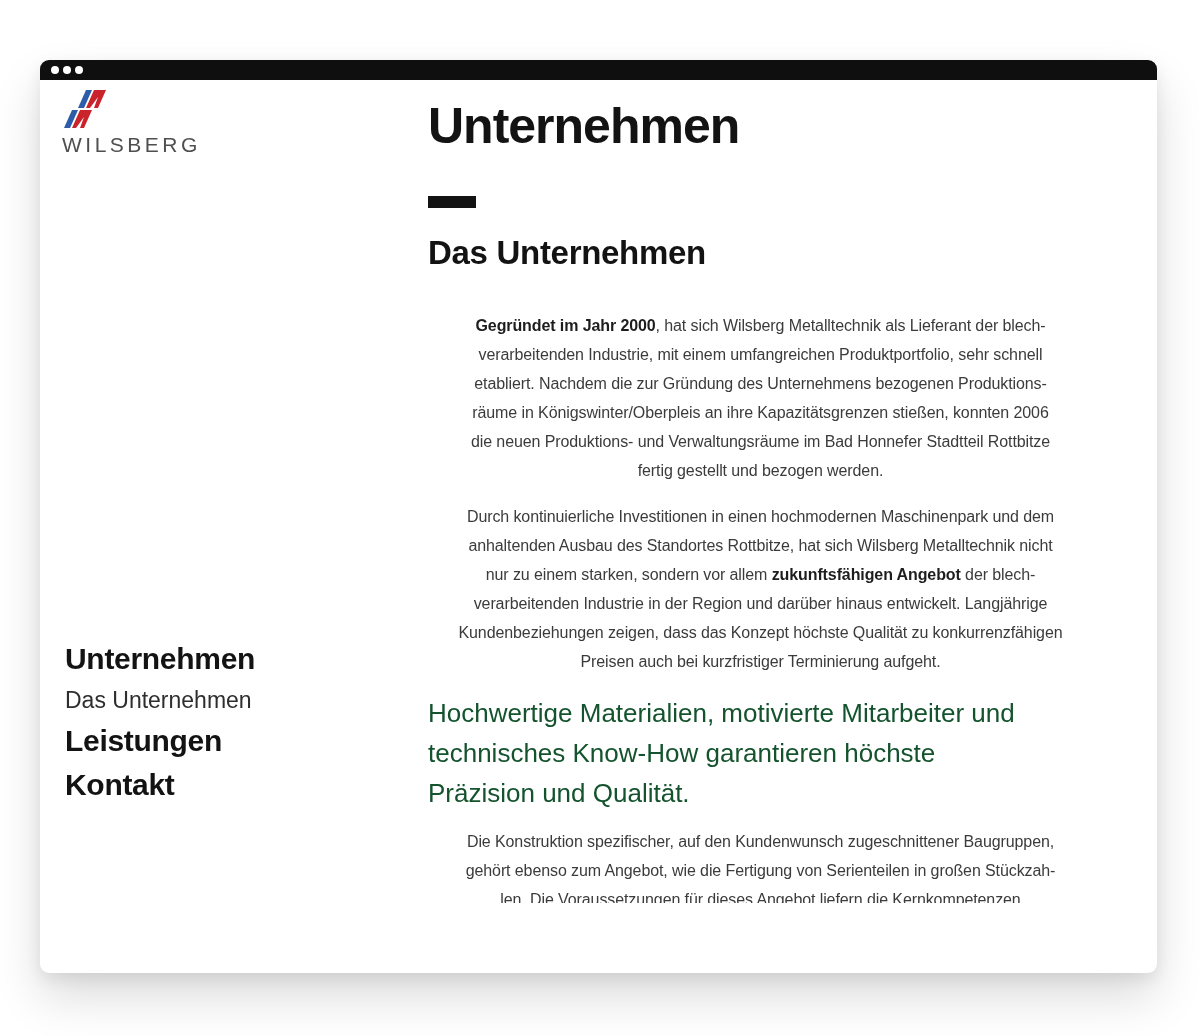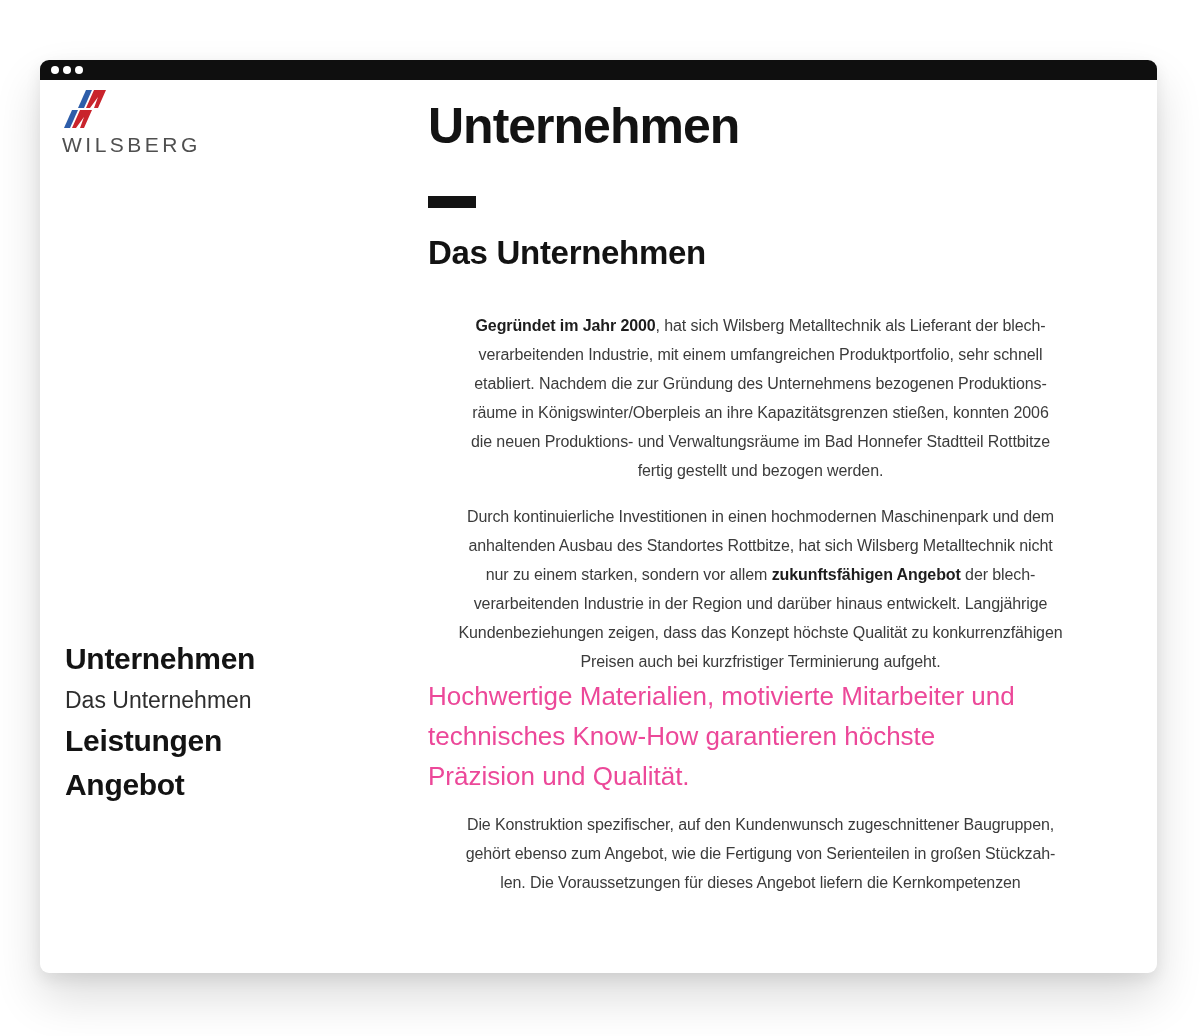--- a/index.html
+++ b/index.html
@@ -108,24 +108,25 @@
     letter-spacing: -0.1px;
     color: #3b3b3b;
     white-space: pre-line;
     text-align: center;
   }
   .body-text strong, .body-text b { color: #1d1d1d; font-weight: 700; }
   .p1 { margin-top: 40px; }
   .p2 { margin-top: 17px; }
   .p3 { margin-top: 14px; }
   .pull-quote {
+    margin-top: 17px;
     font-size: 26px;
     line-height: 40px;
     font-weight: 400;
-    color: #ec4899;
+    color: #14532d;
     white-space: pre-line;
   }
 </style>
 </head>
 <body>
 
 <div class="window">
   <div class="titlebar">
       <span class="dot"></span>
       <span class="dot"></span>
@@ -145,21 +146,21 @@
           <polygon points="10,20 18,2 30,2 22,20 18,20 22,9 14,20" fill="#c9242c"></polygon>
         </g>
       </svg>
       <div class="logo-name">WILSBERG</div>
     </div>
 
     <nav class="sidebar">
       <a class="nav-item nav-bold">Unternehmen</a>
       <a class="nav-item nav-reg">Das Unternehmen</a>
       <a class="nav-item nav-bold">Leistungen</a>
-      <a class="nav-item nav-bold">Angebot</a>
+      <a class="nav-item nav-bold">Kontakt</a>
     </nav>
 
     <main class="main">
       <h1 class="page-title">Unternehmen</h1>
       <div class="title-rule"></div>
       <h2 class="section-title">Das Unternehmen</h2>
 
       <p class="body-text p1"><strong>Gegründet im Jahr 2000</strong><span>, hat sich Wilsberg Metalltechnik als Lieferant der blech-
 verarbeitenden Industrie, mit einem umfangreichen Produktportfolio, sehr schnell
 etabliert. Nachdem die zur Gründung des Unternehmens bezogenen Produktions-

